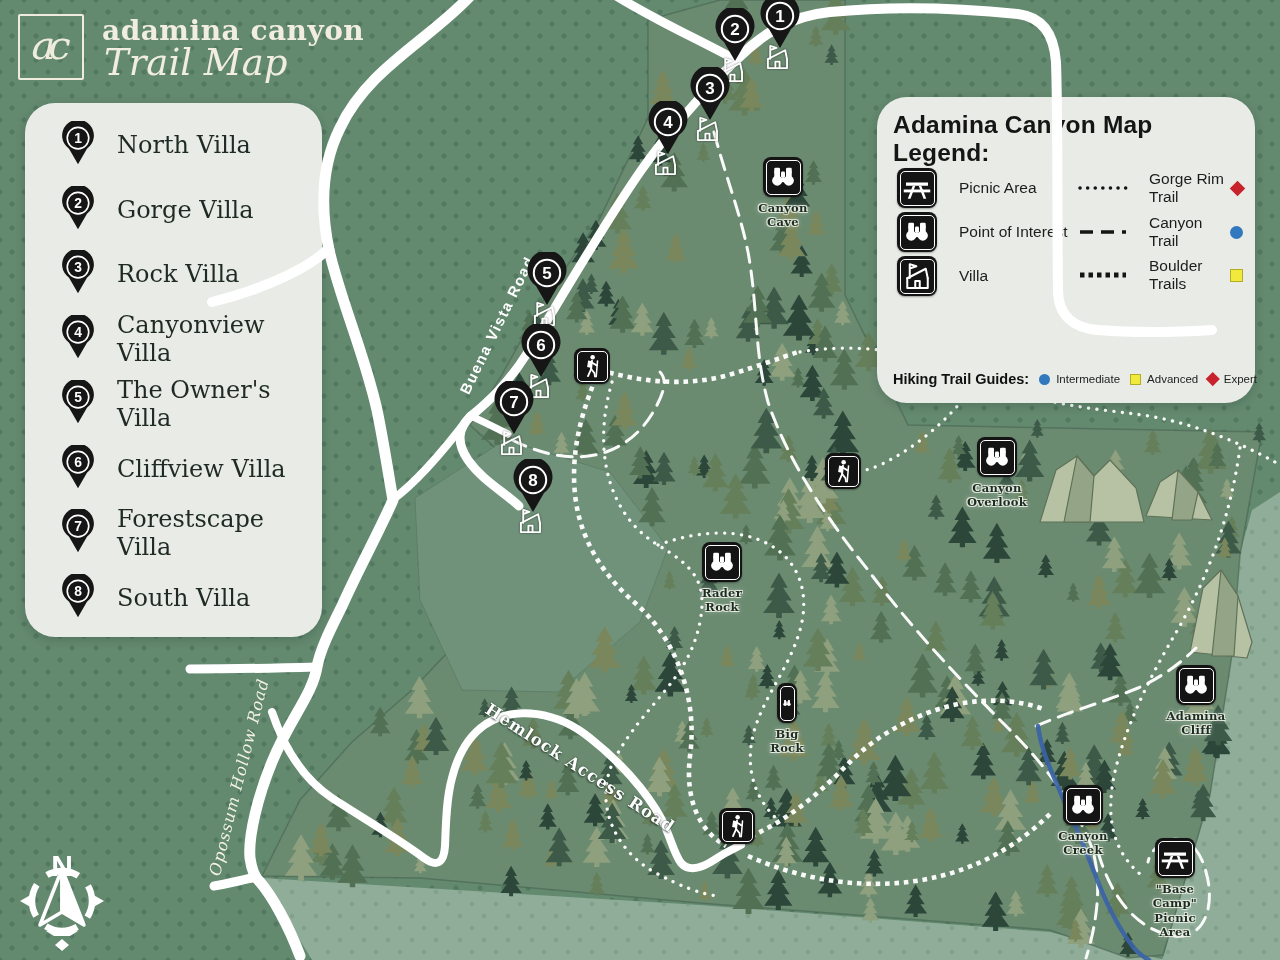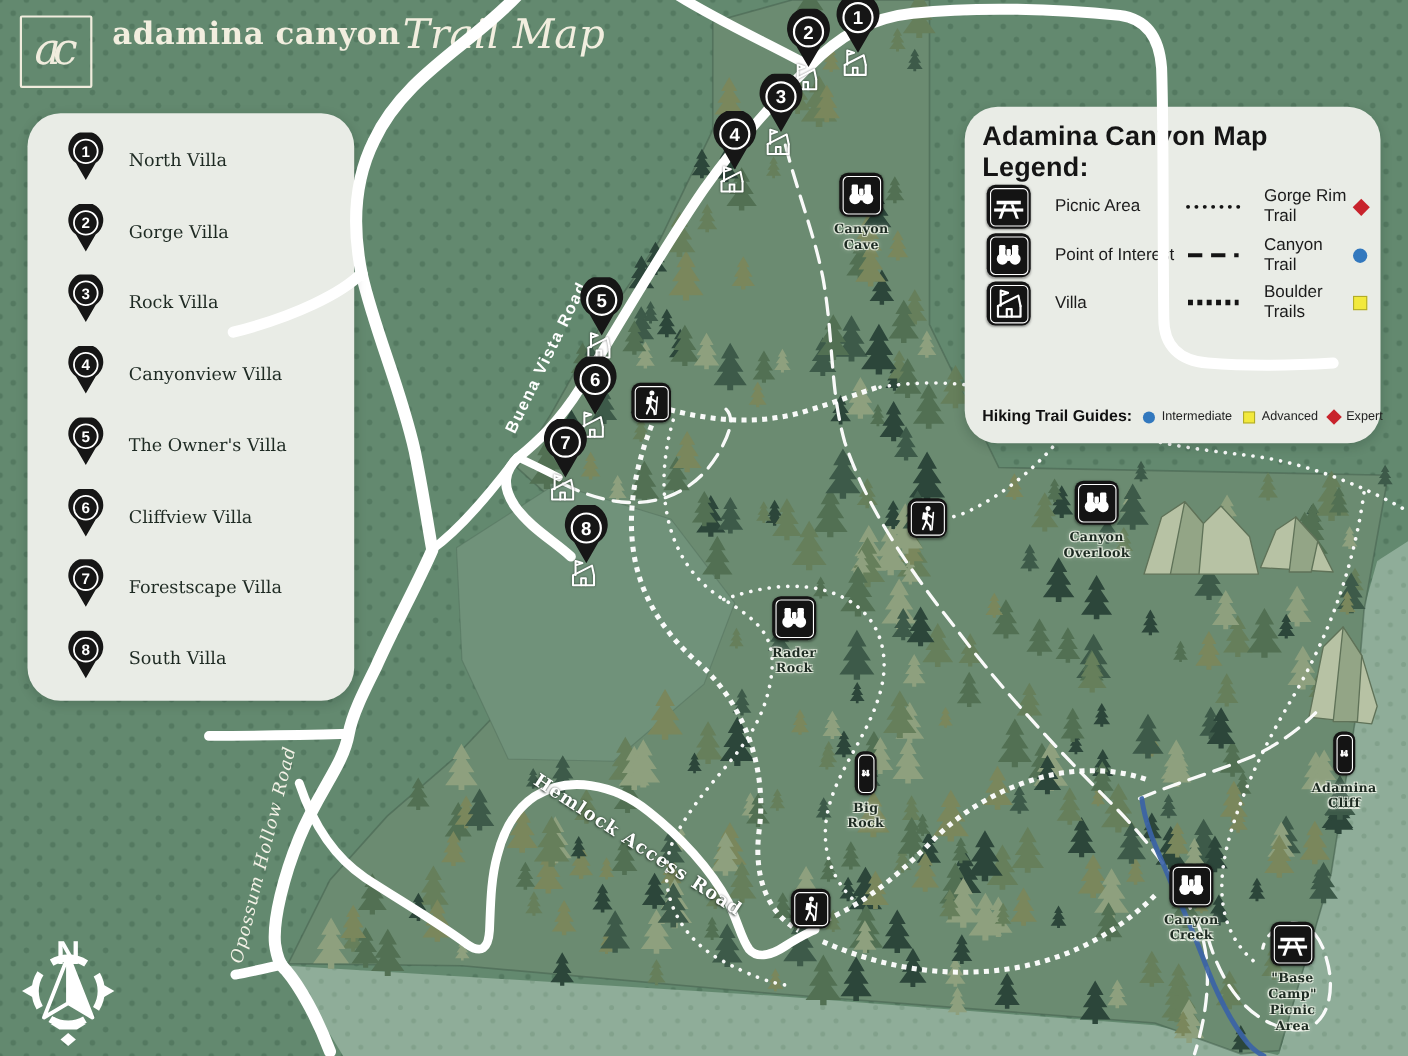--- a/index.html
+++ b/index.html
@@ -16,31 +16,31 @@
   svg.layer{position:absolute;left:0;top:0;pointer-events:none;}
   #base-art{z-index:0;}
   #overlay-art{z-index:4;}
 
   
   .header{position:absolute;left:18px;top:14px;z-index:2;display:flex;gap:18px;}
   .logo-box{width:62px;height:62px;border:2.5px solid #F0ECDD;border-radius:2px;
     display:flex;align-items:center;justify-content:center;}
   .logo-mono{font-family:"DejaVu Serif",serif;font-style:italic;font-size:40px;color:#F0ECDD;
     letter-spacing:-7px;margin-right:7px;margin-top:-4px;}
-  .title-wrap{display:flex;}
+  .title-wrap{display:flex;flex-direction:column;}
   .map-title{font-family:"DejaVu Serif",serif;font-size:28px;font-weight:600;color:#F2EEDF;letter-spacing:.5px;line-height:1.05;margin-top:2px;}
   .map-subtitle{font-family:"DejaVu Serif",serif;font-style:italic;font-size:37px;color:#F2EEDF;line-height:.95;margin-left:2px;}
 
   
   .panel{position:absolute;background:#E9ECE6;border-radius:30px;z-index:1;
     box-shadow:0 3px 10px rgba(10,30,20,.18);}
   .villa-panel{left:25px;top:103px;width:297px;height:534px;}
   .villa-item{position:absolute;left:0;width:100%;height:52px;display:flex;align-items:center;}
   .villa-item .pin-s{position:absolute;left:35px;top:50%;transform:translateY(-50%);}
-  .villa-name{position:absolute;left:92px;font-family:"DejaVu Serif",serif;font-size:16px;color:#1E2A23;}
+  .villa-name{position:absolute;left:92px;font-family:"DejaVu Serif",serif;font-size:24px;color:#1E2A23;}
 
   .legend-panel{left:877px;top:97px;width:378px;height:306px;}
   .legend-title{position:absolute;left:16px;top:14px;font-size:24.5px;font-weight:bold;color:#151515;letter-spacing:.2px;}
   .lg-point{position:absolute;left:20px;display:flex;align-items:center;gap:22px;}
   .lg-point .sign{position:relative;}
   .lg-label{font-size:15.5px;color:#1c1c1c;}
   .lg-trail{position:absolute;left:200px;width:170px;display:flex;align-items:center;}
   .lg-sample{width:52px;flex:0 0 52px;}
   .lg-trail .lg-label{margin-left:20px;width:78px;line-height:1.15;}
   .lg-marker{position:absolute;right:4px;}
@@ -750,21 +750,21 @@
         <div class="sign-label">Rader
 Rock</div>
       </div>
       <div class="sign" style="width: 20px; height: 40px; left: 777px; top: 683px;">
         <svg viewBox="0 0 24 24">
           <use href="#g-binoc"></use>
         </svg>
         <div class="sign-label">Big
 Rock</div>
       </div>
-      <div class="sign" style="width: 20px; height: 40px; left: 1212px; top: 665px;">
+      <div class="sign" style="width: 40px; height: 40px; left: 1176px; top: 665px;">
         <svg viewBox="0 0 24 24">
           <use href="#g-binoc"></use>
         </svg>
         <div class="sign-label">Adamina
 Cliff</div>
       </div>
       <div class="sign" style="width: 40px; height: 40px; left: 1063px; top: 785px;">
         <svg viewBox="0 0 24 24">
           <use href="#g-binoc"></use>
         </svg>

